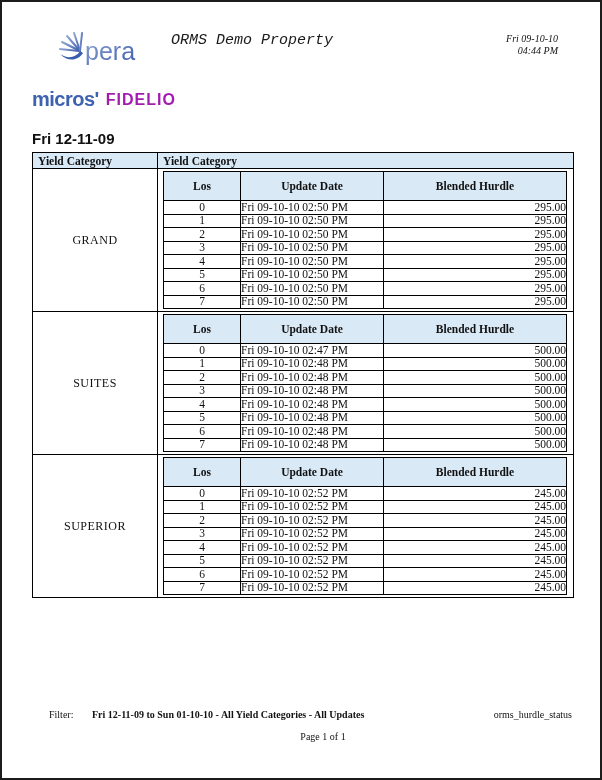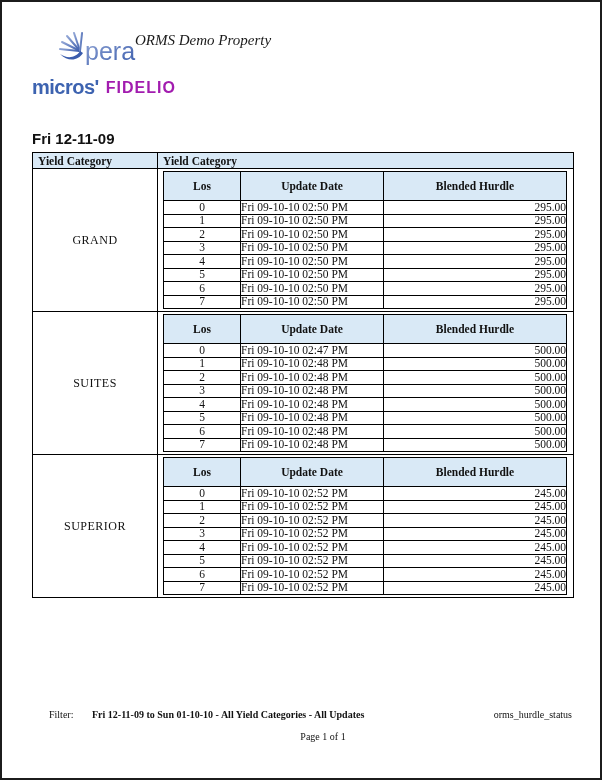--- a/index.html
+++ b/index.html
@@ -6,32 +6,32 @@
   html,body { width:602px; height:780px; background:#fff; }
   body { font-family:"Liberation Serif", serif; color:#111; }
   .page {
     position:relative; width:602px; height:780px;
     border:2px solid #1c1c1c; background:#fff; overflow:hidden;
   }
 
   
   .logo-block { position:absolute; left:30px; top:30px; width:130px; }
   .opera-logo { display:block; margin-left:24px; }
-  .micros-line { margin-top:8px; display:flex; align-items:center; white-space:nowrap; }
+  .micros-line { margin-top:20px; display:flex; align-items:center; white-space:nowrap; }
   .micros-text {
     font-family:"Liberation Sans", sans-serif; font-weight:bold;
     font-size:20px; color:#3d63b0; letter-spacing:-0.5px;
   }
   .micros-divider { width:3px; height:22px; background:#b9cde8; margin:0 4px 0 3px; }
   .fidelio-text {
     font-family:"Liberation Sans", sans-serif; font-weight:bold;
     font-size:16px; color:#a21caf; letter-spacing:1px;
   }
 
-  .title-block { position:absolute; left:133px; top:30px; width:250px; text-align:left; }
+  .title-block { position:absolute; left:125px; top:30px; width:250px; text-align:center;font-family:Liberation Mono, monospace; }
   .property-name { font-style:italic; font-size:15px; color:#1a1a1a; }
   .report-title { margin-top:23px; font-style:italic; font-weight:bold; font-size:12.5px; }
 
   .datetime-block {
     position:absolute; right:42px; top:31px; width:120px;
     text-align:right; font-style:italic; font-size:10px; line-height:12px;
   }
 
   .date-heading {
     position:absolute; left:30px; top:128px;
@@ -109,20 +109,24 @@
       <span class="micros-text">micros'</span>
       <span class="micros-divider"></span>
       <span class="fidelio-text">FIDELIO</span>
     </div>
   </div>
 
   <div class="title-block">
     <div class="property-name">ORMS Demo Property</div>
   </div>
 
+  <div class="datetime-block">
+    <div>Fri 09-10-10</div>
+    <div>04:44 PM</div>
+  </div>
 
   <div class="date-heading">Fri 12-11-09</div>
 
   <table class="outer">
     <colgroup>
         <col class="cat-col">
         <col>
       </colgroup>
     <tbody>
         <tr class="outer-header">

